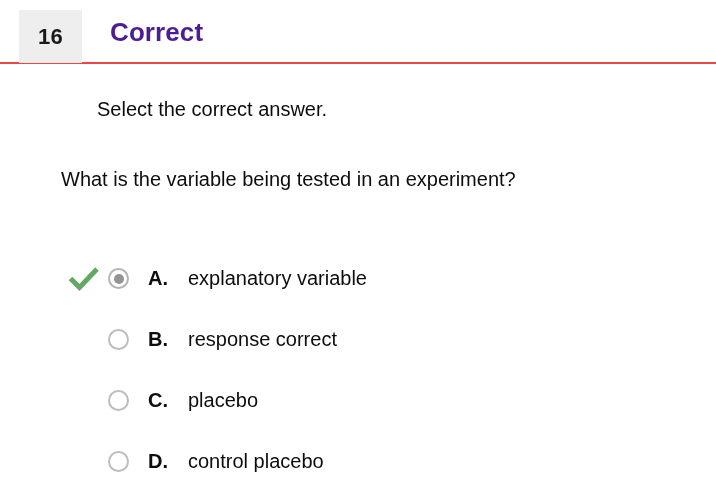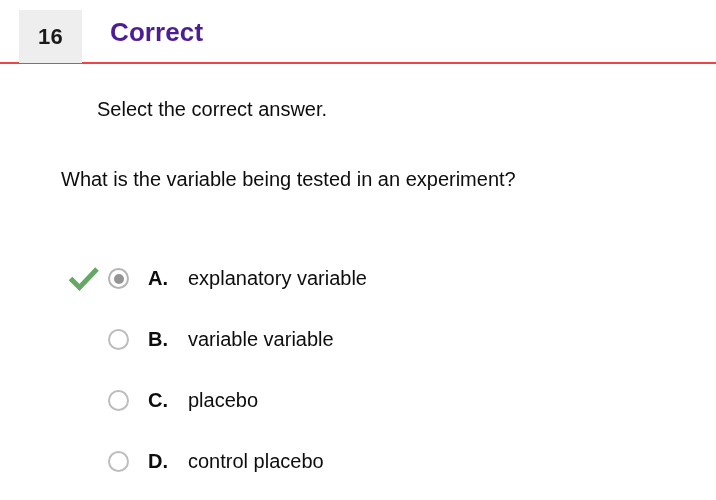--- a/index.html
+++ b/index.html
@@ -175,21 +175,21 @@
         </svg>
       </span>
       <span class="radio selected"></span>
       <span class="option-letter">A.</span>
       <span class="option-text">explanatory variable</span>
     </div>
 
     <div class="option-row">
       <span class="radio"></span>
       <span class="option-letter">B.</span>
-      <span class="option-text">variable variable</span>
+      <span class="option-text">response correct</span>
     </div>
 
     <div class="option-row">
       <span class="radio"></span>
       <span class="option-letter">C.</span>
       <span class="option-text">placebo</span>
     </div>
 
     <div class="option-row">
       <span class="radio"></span>

